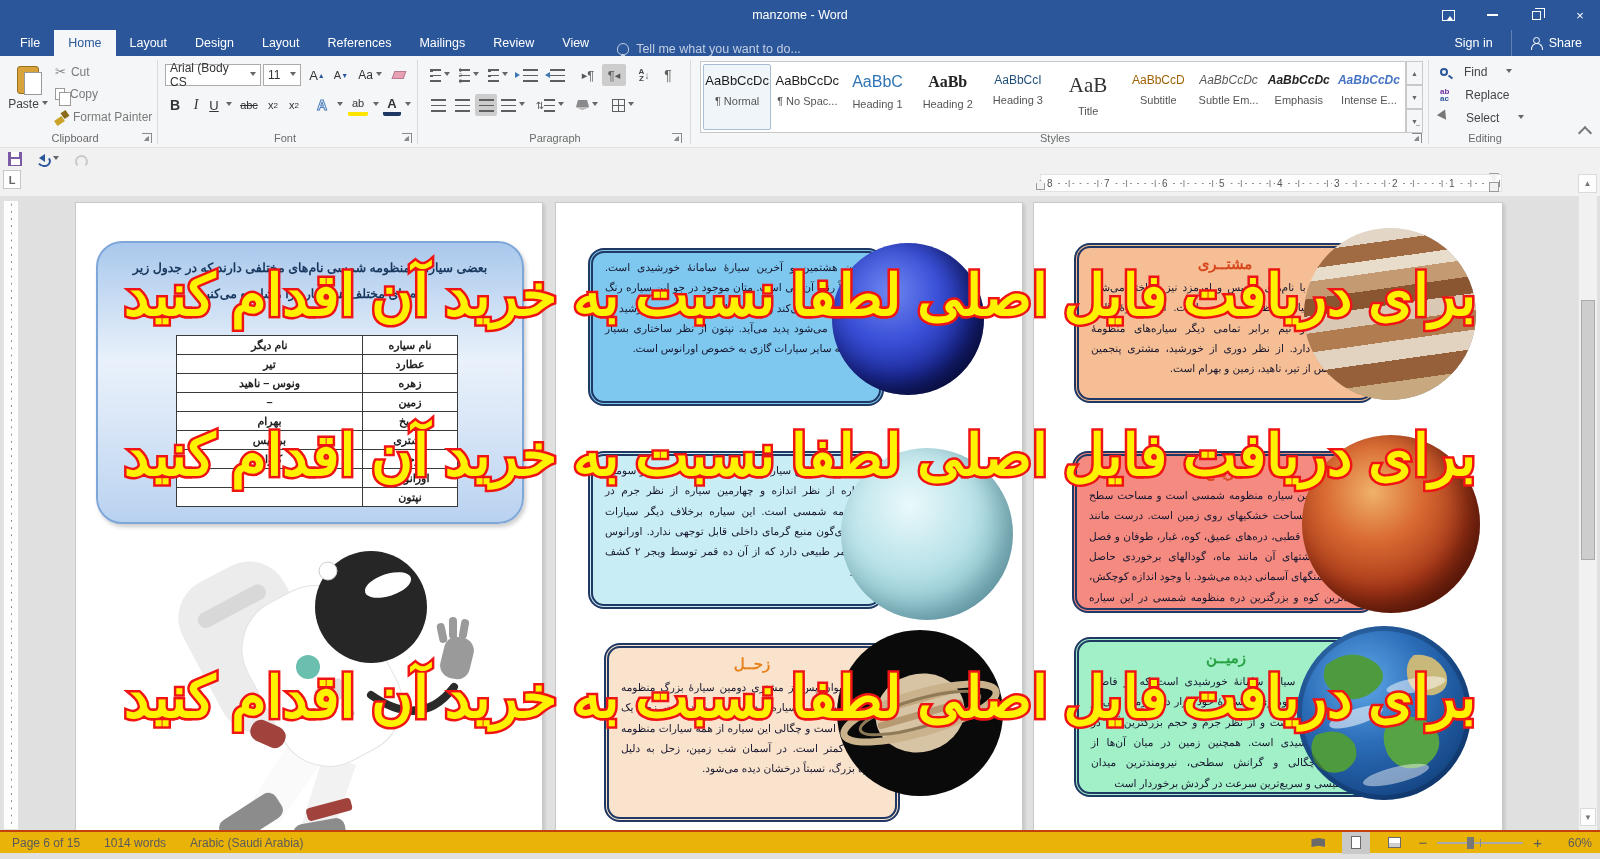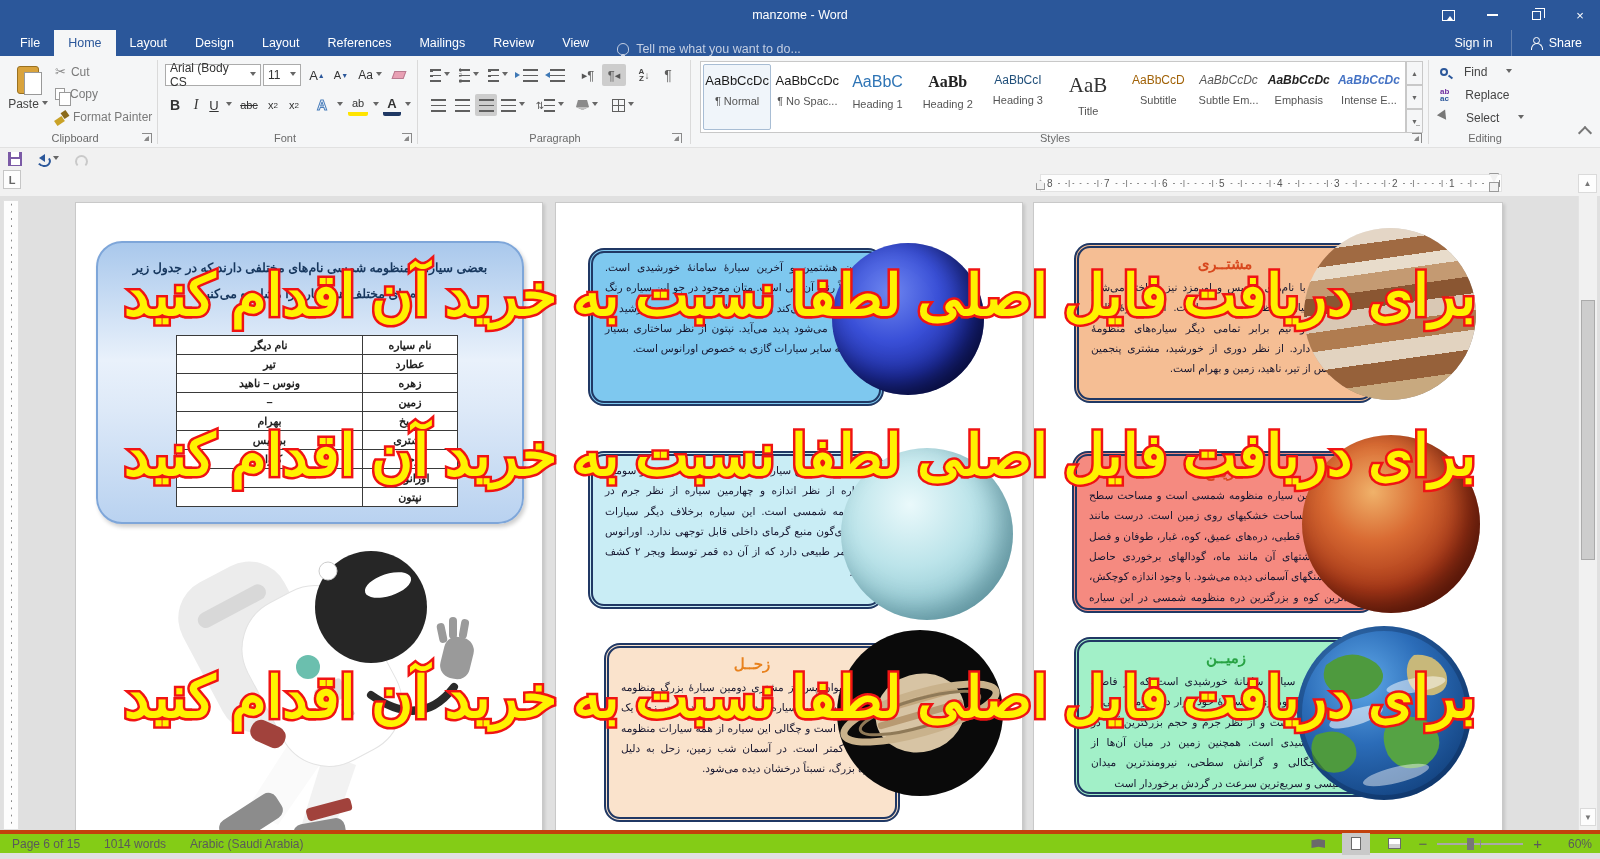--- a/index.html
+++ b/index.html
@@ -140,21 +140,21 @@
  background:linear-gradient(180deg,#8E6844 0 9%,#E4D6C6 9% 16%,#A06A42 16% 24%,#E8DCCB 24% 30%,#C49A72 30% 38%,#8A5632 38% 46%,#D9C8B4 46% 54%,#B07C50 54% 63%,#E2D3C0 63% 72%,#96613A 72% 82%,#C8A97F 82% 100%)}
 
 .wm{position:absolute;left:40px;width:1520px;text-align:center;direction:rtl;white-space:nowrap;font-size:57px;font-weight:bold;color:#FFF200;z-index:60;
  -webkit-text-stroke:5px #F01414;paint-order:stroke fill;text-shadow:0 0 1px #F01414}
 
 .sb-up{position:absolute;left:1578px;top:174px;width:19px;height:19px;background:#FDFDFD;border:1px solid #DADADA;color:#777;font-size:8px;display:flex;align-items:center;justify-content:center}
 .sbar{position:absolute;left:1578px;top:0;width:19px;height:634px;background:#F1F1F1;border-left:1px solid #E3E3E3}
 .sbthumb{position:absolute;left:2px;top:104px;width:14px;height:260px;background:#CDCDCD;border:1px solid #ABABAB}
 .sb-down{position:absolute;left:1px;top:612px;width:16px;height:18px;background:#FDFDFD;border:1px solid #DADADA;color:#777;font-size:8px;display:flex;align-items:center;justify-content:center}
 
-.statusbar{position:absolute;left:0;top:830px;width:1600px;height:23px;background:#84cc16;border-top:4px solid #c2410c;font-size:12px;color:#5a5a5a;display:flex;align-items:center}
+.statusbar{position:absolute;left:0;top:830px;width:1600px;height:23px;background:#eab308;border-top:2px solid #c2410c;font-size:12px;color:#5a5a5a;display:flex;align-items:center}
 .sb-item{padding:0 12px}
 .sb-right{position:absolute;right:8px;display:flex;align-items:center;gap:10px}
 .viewbtn{width:28px;height:22px;display:flex;align-items:center;justify-content:center}
 .viewbtn.sel{background:#C9C9C9}
 .ic-read{width:14px;height:9px;background:#6a6a6a;clip-path:polygon(0 15%,50% 0,100% 15%,100% 100%,50% 85%,0 100%)}
 .ic-print{width:10px;height:13px;border:1.5px solid #6a6a6a;background:#fff}
 .ic-web{width:13px;height:11px;border:1.5px solid #6a6a6a;background:linear-gradient(#fff 0 60%,#cfcfcf 60% 100%)}
 .zoomtrack{width:86px;height:2px;background:#A9A9A9;position:relative}
 .zoomtick{position:absolute;left:50%;top:-3px;width:1px;height:8px;background:#8a8a8a}
 .zoomthumb{position:absolute;left:30px;top:-5px;width:7px;height:12px;background:#777}

